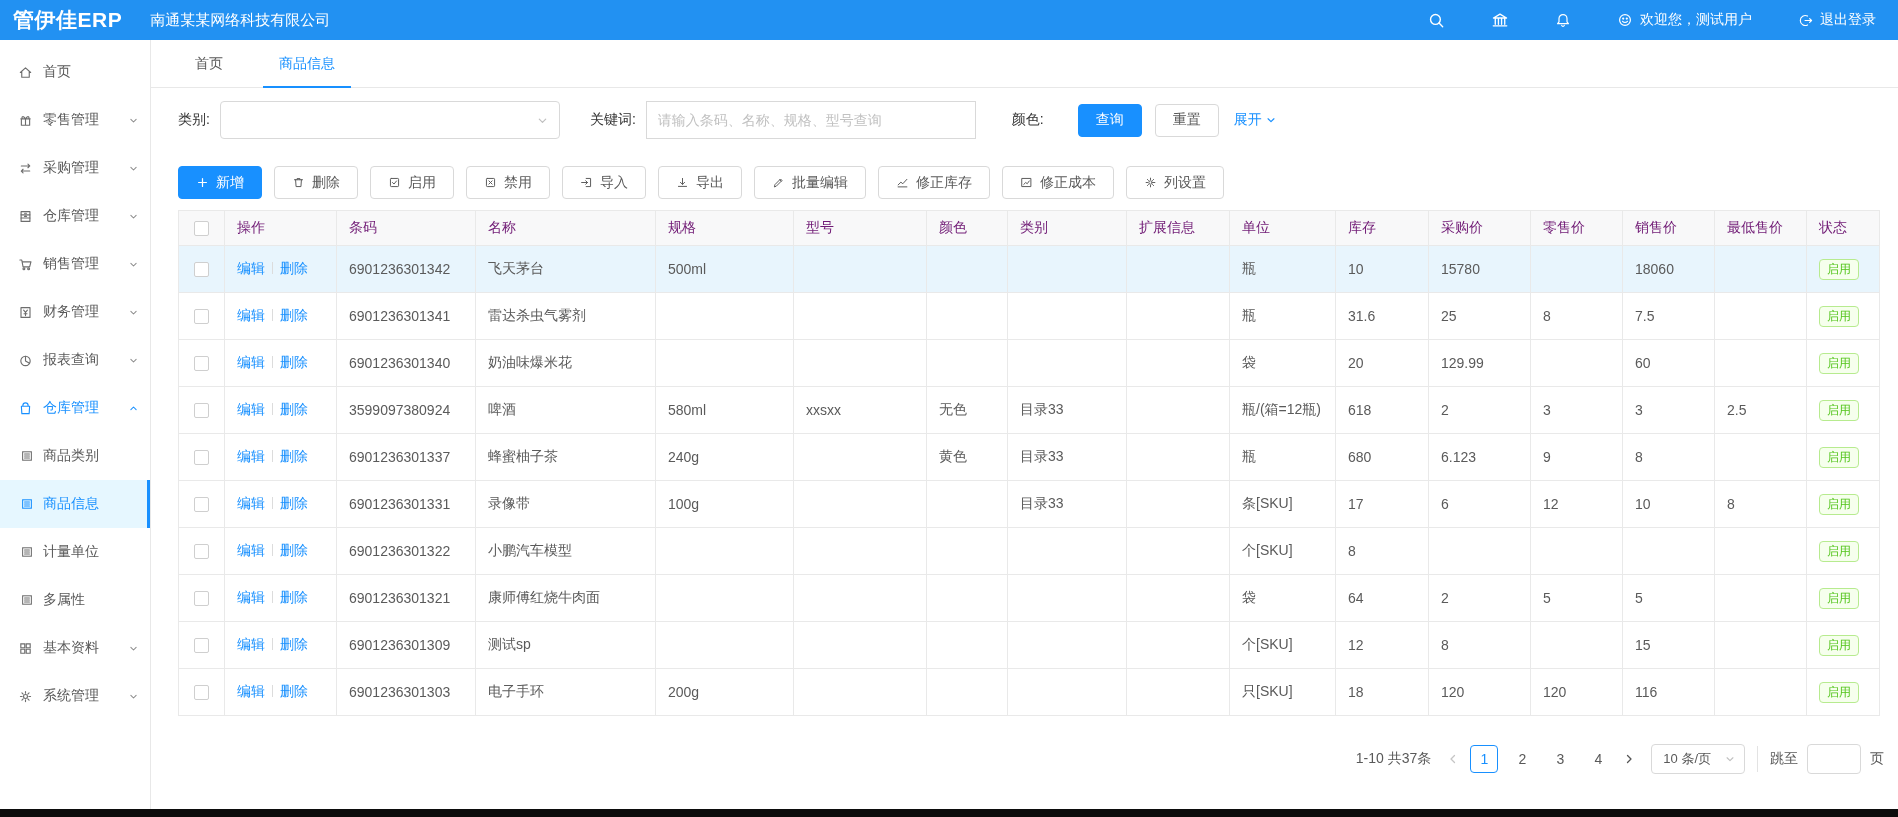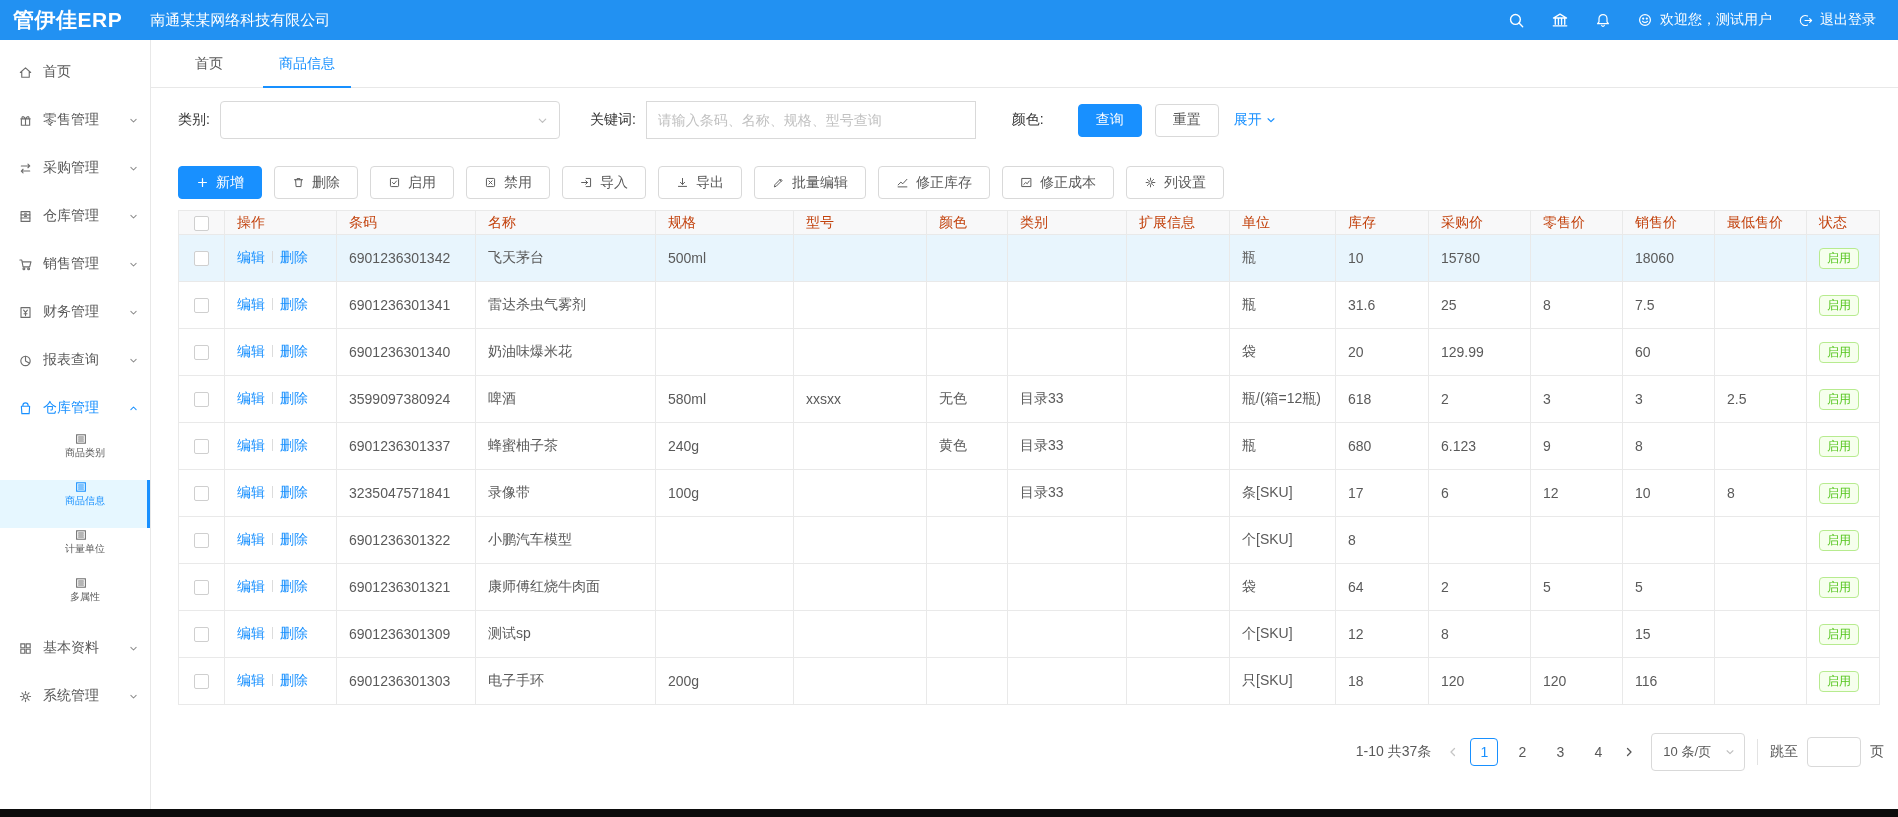--- a/index.html
+++ b/index.html
@@ -10,34 +10,34 @@
   html,body{margin:0;padding:0;}
   body{width:1898px;height:817px;position:relative;overflow:hidden;background:#fff;
        font-family:"Liberation Sans","DejaVu Sans",sans-serif;color:#333;}
   svg{display:block;}
 
   
   .topbar{position:absolute;top:0;left:0;right:0;height:40px;background:var(--header_bg);
           display:flex;align-items:center;color:#fff;z-index:5;}
   .logo{font-size:21px;font-weight:700;margin-left:13px;letter-spacing:.5px;white-space:nowrap;}
   .company{font-size:15px;margin-left:28px;white-space:nowrap;}
-  .tb-right{margin-left:auto;display:flex;align-items:center;gap:26px;padding-right:22px;font-size:14px;}
+  .tb-right{margin-left:auto;display:flex;align-items:center;gap:46px;padding-right:22px;font-size:14px;}
   .tb-icon{display:flex;cursor:pointer;}
   .tb-user{display:flex;align-items:center;gap:7px;cursor:pointer;white-space:nowrap;}
 
   
   .sidebar{position:absolute;top:40px;left:0;bottom:8px;width:151px;background:#fff;
            border-right:1px solid #e8e8e8;padding-top:8px;}
   .menu-item{height:48px;display:flex;align-items:center;padding:0 10px 0 18px;color:#595959;
              font-size:14px;cursor:pointer;position:relative;white-space:nowrap;}
   .mi-icon{display:flex;margin-right:10px;color:#6d6d6d;flex:none;}
   .mi-arrow{position:absolute;right:12px;display:flex;color:#8c8c8c;}
   .menu-item.active,.menu-item.active .mi-icon,.menu-item.active .mi-arrow{color:var(--primary);}
   .submenu-item{height:48px;display:flex;align-items:center;padding-left:20px;color:#595959;
-                font-size:10px;cursor:pointer;white-space:nowrap;flex-direction:column;}
+                font-size:14px;cursor:pointer;white-space:nowrap;}
   .submenu-item .mi-icon{margin-right:9px;}
   .submenu-item.selected{background:var(--sidebar_active_bg);color:var(--primary);
                          box-shadow:inset -3px 0 0 var(--primary);}
   .submenu-item.selected .mi-icon{color:var(--primary);}
 
   
   .content{position:absolute;top:40px;left:151px;right:0;bottom:8px;background:#fff;overflow:hidden;}
   .tabbar{height:48px;border-bottom:1px solid #e8e8e8;display:flex;align-items:stretch;padding-left:28px;}
   .tab{display:flex;align-items:center;padding:0 16px;margin-right:24px;font-size:14px;color:#595959;
        cursor:pointer;position:relative;}
@@ -65,41 +65,41 @@
 
   
   .toolbar{display:flex;gap:12px;margin:27px 20px 0 27px;}
   .t-icon{display:flex;}
 
   
   .table-wrap{margin:11px 20px 0 27px;}
   table{width:100%;border-collapse:collapse;table-layout:fixed;}
   th,td{border:1px solid #e9e9e9;font-weight:400;font-size:14px;padding:0 4px 0 12px;text-align:left;
         overflow:hidden;white-space:nowrap;}
-  thead th{height:24px;background:#f8f8f9;color:#c2410c;}
+  thead th{height:35px;background:#f8f8f9;color:#701a75;}
   tbody td{height:47px;color:#5a5a5a;}
   th.col-check,td.col-check{text-align:center;padding:0;}
   .checkbox{display:inline-block;width:15px;height:15px;border:1px solid #cfcfcf;border-radius:2px;
             background:#fff;vertical-align:middle;cursor:pointer;}
   tr.row-highlight td{background:var(--row_highlight);}
   .link{color:var(--primary);cursor:pointer;text-decoration:none;}
   .op-sep{display:inline-block;width:1px;height:12px;background:#dcdcdc;margin:0 7px;vertical-align:-1px;}
   .badge{display:inline-block;font-size:12px;color:var(--status_green);background:var(--status_green_bg);
          border:1px solid var(--status_green_border);border-radius:4px;padding:1px 7px;line-height:17px;}
 
   
   .pagination{display:flex;align-items:center;justify-content:flex-end;margin:28px 14px 0 0;
               font-size:14px;color:#595959;}
   .pg-total{margin-right:10px;}
   .pg-arrow{display:flex;align-items:center;justify-content:center;width:24px;height:28px;cursor:pointer;color:#555;}
   .pg-arrow.disabled{color:#c5c5c5;}
   .pg-page{min-width:28px;height:28px;display:flex;align-items:center;justify-content:center;margin:0 5px;
            border-radius:4px;cursor:pointer;}
   .pg-page.active{border:1px solid var(--primary);color:var(--primary);background:#fff;}
-  .pg-size{display:flex;align-items:center;gap:14px;height:38px;border:1px solid #d9d9d9;border-radius:4px;
+  .pg-size{display:flex;align-items:center;gap:14px;height:30px;border:1px solid #d9d9d9;border-radius:4px;
            padding:0 9px 0 11px;margin-left:10px;font-size:13px;color:#595959;cursor:pointer;white-space:nowrap;}
   .pg-divider{width:1px;height:26px;background:#e3e3e3;margin:0 12px;}
   .pg-jump{width:54px;height:30px;border:1px solid #d9d9d9;border-radius:4px;margin:0 9px;outline:none;
            font-family:inherit;font-size:14px;padding:0 8px;}
   .bottom-strip{position:absolute;left:0;right:0;bottom:0;height:8px;background:#0c0c0c;}
 </style>
 </head>
 <body>
 
 <header class="topbar">
@@ -562,21 +562,21 @@
     <td>680</td>
     <td>6.123</td>
     <td>9</td>
     <td>8</td>
     <td></td>
     <td><span class="badge">启用</span></td>
   </tr>
           <tr>
     <td class="col-check"><span class="checkbox"></span></td>
     <td><a class="link">编辑</a><span class="op-sep"></span><a class="link">删除</a></td>
-    <td>3235047571841</td>
+    <td>6901236301331</td>
     <td>录像带</td>
     <td>100g</td>
     <td></td>
     <td></td>
     <td>目录33</td>
     <td></td>
     <td>条[SKU]</td>
     <td>17</td>
     <td>6</td>
     <td>12</td>

